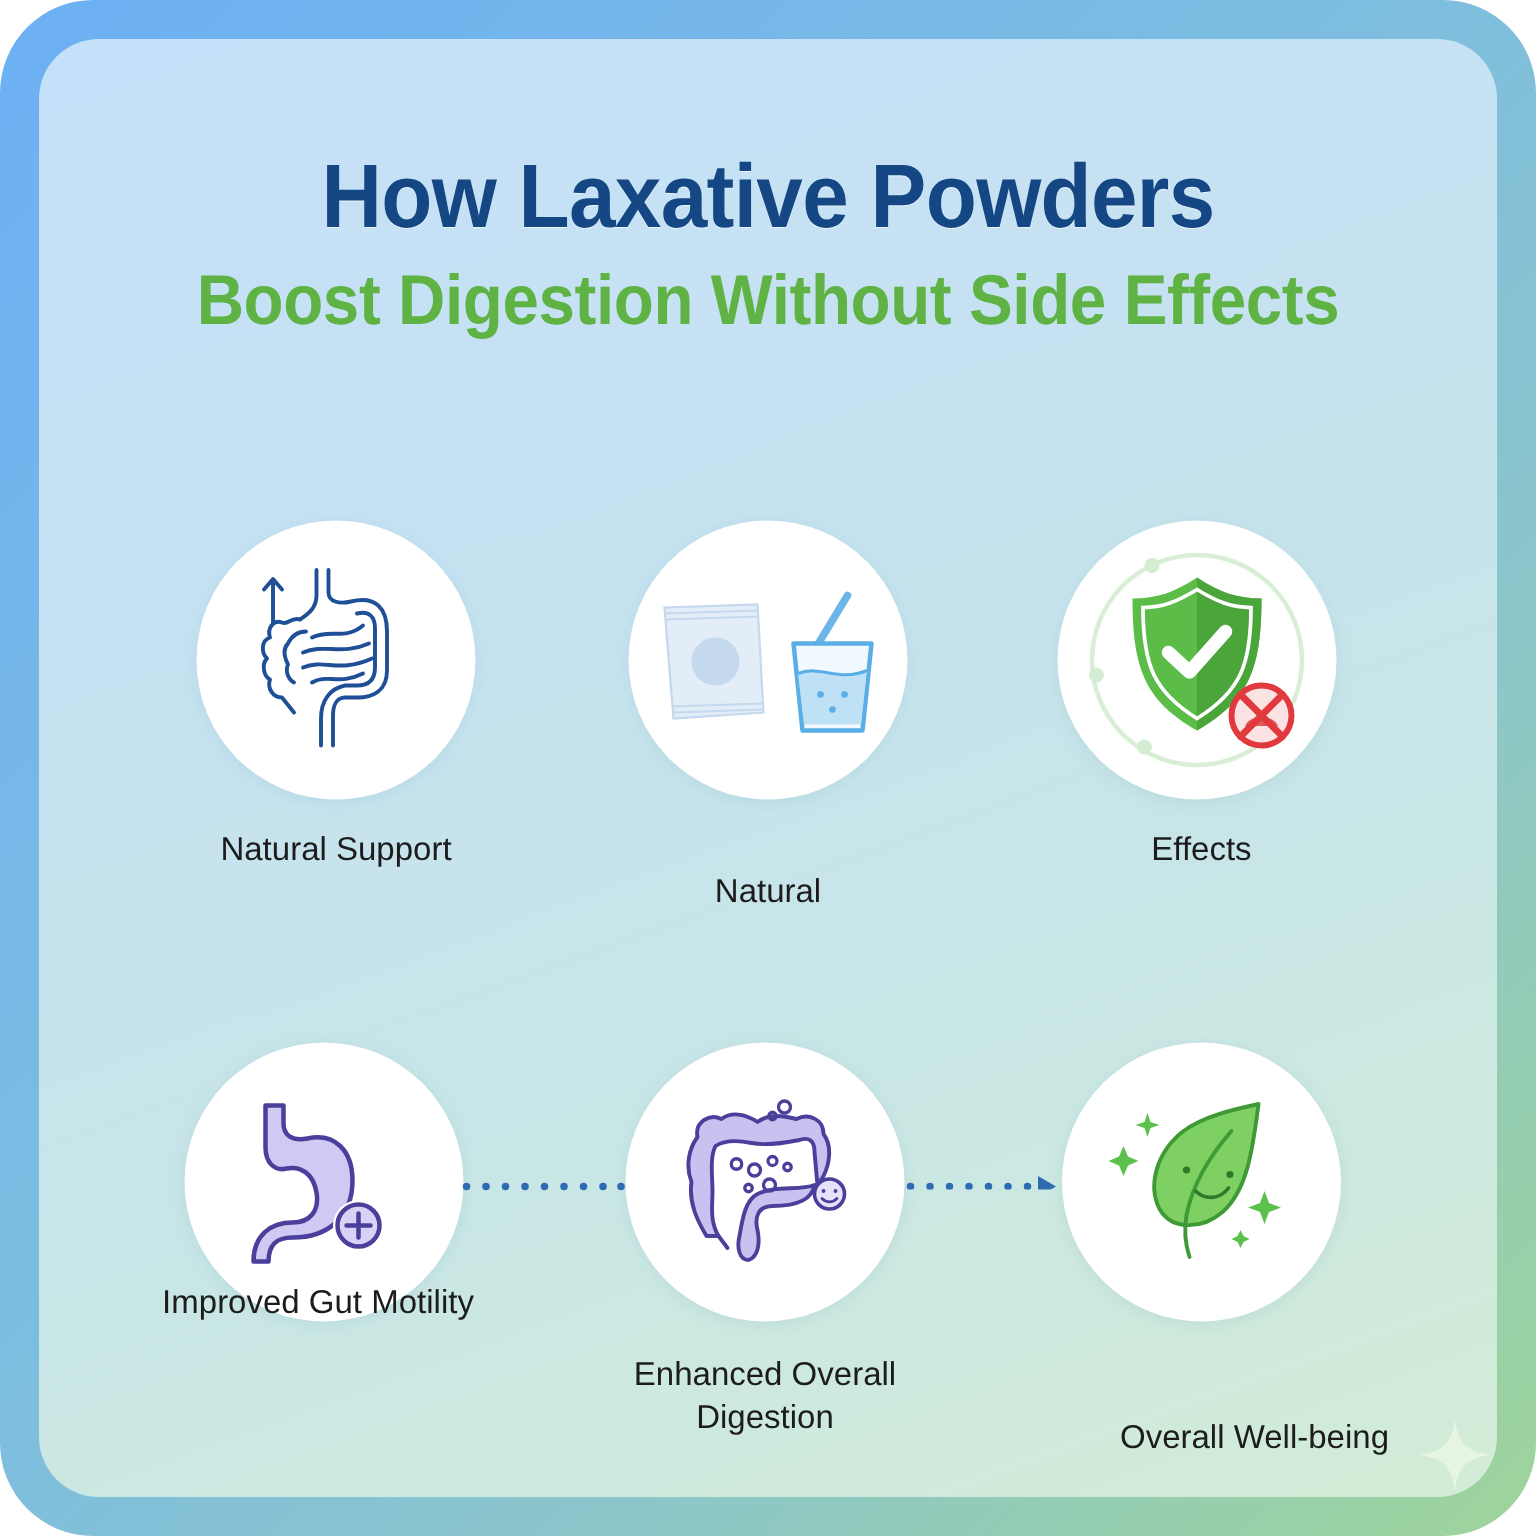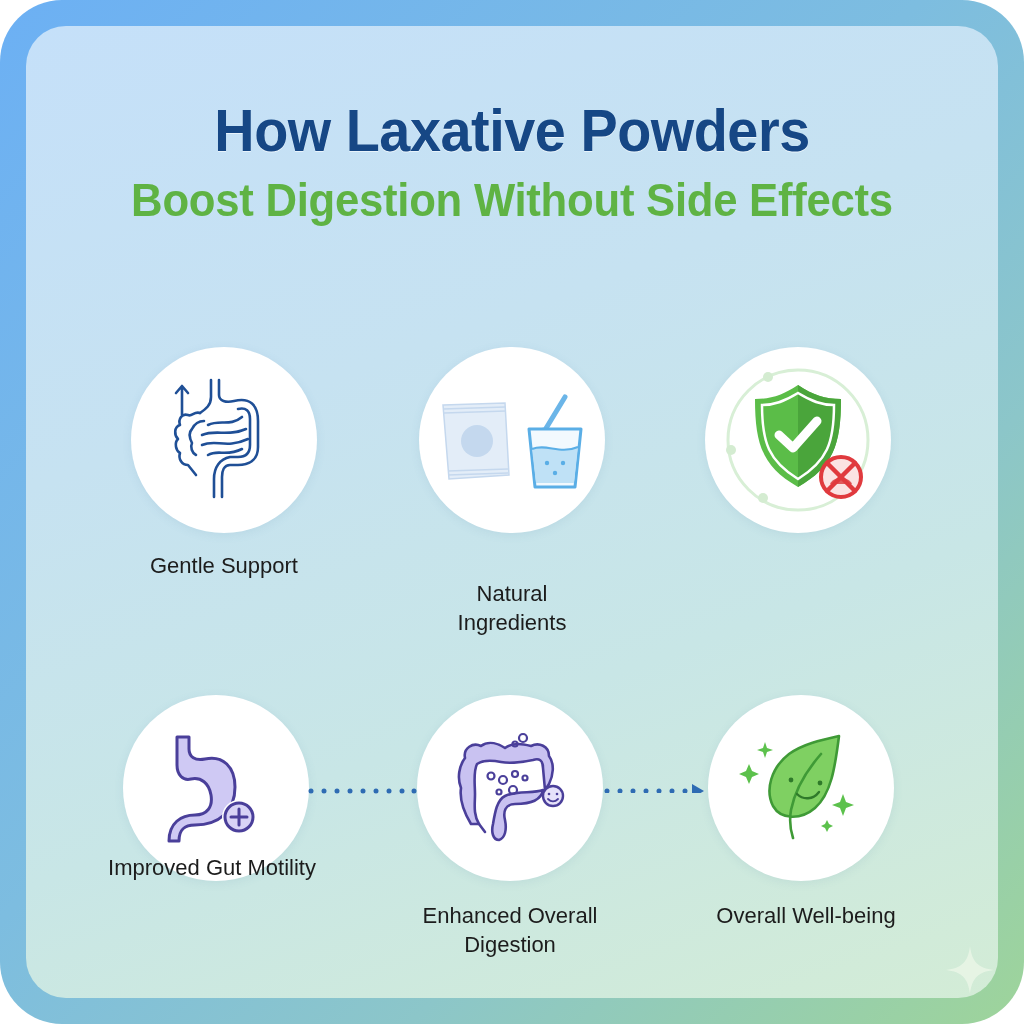--- a/index.html
+++ b/index.html
@@ -64,21 +64,21 @@
     <path d="M36 38 C30 36 28 42 24 40 C18 38 14 44 16 50 C10 52 10 60 14 64 C10 68 12 76 16 78 C14 84 18 90 24 90 L32 100"></path>
     <path d="M40 46 C34 46 30 50 28 54 C24 58 26 64 28 68 C26 72 28 78 32 80"></path>
 
     <path d="M44 50 C56 44 66 52 78 42"></path>
     <path d="M38 60 C52 54 64 62 82 54"></path>
     <path d="M38 70 C52 64 62 74 84 64"></path>
     <path d="M44 80 C54 74 62 82 78 74"></path>
   </svg>
 </div>
 <div class="label" style="left:104px; top:551px;">
-  <span>Gentle Support</span>
+  <span>Natural Support</span>
 </div>
 
 <div class="circle" style="left:419px; top:347px;">
   <svg width="150" height="110" viewBox="0 0 150 110">
 
     <path d="M6 20 L68 18 L72 90 L12 94 Z" fill="#e3edf8" stroke="#c5d8ee" stroke-width="1.5"></path>
     <path d="M6 24 L68 22 M7 28 L69 26 M11 86 L71 84 M11 90 L71 88" stroke="#c5d8ee" stroke-width="1.5"></path>
     <circle cx="40" cy="56" r="16" fill="#c4d8ee"></circle>
 
     <path d="M108 45 L128 12" stroke="#6bb5e8" stroke-width="5" stroke-linecap="round"></path>
@@ -87,21 +87,20 @@
     <path d="M92 44 L144 44 L138 102 L98 102 Z" fill="#f2f9fe" stroke="#5aaee6" stroke-width="3" stroke-linejoin="round"></path>
     <path d="M95 64 C110 58 122 70 141 62 L137 98 L99 98 Z" fill="#bfe1f6"></path>
     <path d="M95 64 C110 58 122 70 141 62" stroke="#5aaee6" stroke-width="2" fill="none"></path>
     <circle cx="110" cy="78" r="2.2" fill="#5aaee6"></circle>
     <circle cx="126" cy="78" r="2.2" fill="#5aaee6"></circle>
     <circle cx="118" cy="88" r="2.2" fill="#5aaee6"></circle>
   </svg>
 </div>
 <div class="label" style="left:392px; top:551px;margin-top:28px;">
   <span>Natural</span>
-  <span>Ingredients</span>
 </div>
 
 <div class="circle" style="left:705px; top:347px;">
   <svg width="170" height="170" viewBox="0 0 170 170">
 
     <circle cx="85" cy="85" r="70" fill="none" stroke="#d8efd6" stroke-width="3"></circle>
     <circle cx="55" cy="22" r="5" fill="#d4ecd1"></circle>
     <circle cx="18" cy="95" r="5" fill="#d4ecd1"></circle>
     <circle cx="50" cy="143" r="5" fill="#d4ecd1"></circle>
 
@@ -111,20 +110,21 @@
     <path d="M66 80 L80 93 L104 66" fill="none" stroke="#ffffff" stroke-width="9" stroke-linecap="round" stroke-linejoin="round"></path>
 
     <g>
       <circle cx="128" cy="122" r="20" fill="#fbe3e3" stroke="#e03a3e" stroke-width="4"></circle>
       <path d="M117 129 C120 121 136 121 139 129 Z" fill="#e05a5c"></path>
       <path d="M114 108 L142 136 M142 108 L114 136" stroke="#e03a3e" stroke-width="4.5" stroke-linecap="round"></path>
     </g>
   </svg>
 </div>
 <div class="label" style="left:681px; top:551px;">
+  <span>Effects</span>
 </div>
 
 <div class="circle" style="left:123px; top:695px;">
   <svg width="110" height="110" viewBox="0 0 110 110">
     <path d="M28 4 L28 16 C28 24 34 28 44 26 C62 22 74 34 74 54 C74 78 58 92 34 92 C24 92 18 96 18 108 L8 108 C8 90 20 82 34 82 C46 82 52 74 50 62 C48 50 40 44 30 46 C22 48 16 42 16 32 L16 4 Z" fill="#cfc9f4" stroke="#4a3f9a" stroke-width="3" stroke-linejoin="round"></path>
     <circle cx="78" cy="84" r="17" fill="#ffffff"></circle>
     <circle cx="78" cy="84" r="14" fill="#d8d3f6" stroke="#4a3f9a" stroke-width="3"></circle>
     <path d="M78 76 L78 92 M70 84 L86 84" stroke="#4a3f9a" stroke-width="3" stroke-linecap="round"></path>
   </svg>
 </div>
@@ -195,19 +195,19 @@
       <path d="M112 66 L115 74 L123 77 L115 80 L112 88 L109 80 L101 77 L109 74 Z"></path>
       <path d="M96 92 L98 96 L102 98 L98 100 L96 104 L94 100 L90 98 L94 96 Z"></path>
     </g>
     <path d="M108 8 C104 40 100 66 84 80 C70 92 50 92 42 78 C34 62 40 40 58 26 C72 16 90 12 108 8 Z" fill="#7fd062" stroke="#3f9a36" stroke-width="2.6" stroke-linejoin="round"></path>
     <path d="M90 26 C76 42 64 62 60 82 C58 94 60 104 62 110" fill="none" stroke="#3f9a36" stroke-width="2.6" stroke-linecap="round"></path>
     <circle cx="60" cy="52" r="2.4" fill="#2f7a2a"></circle>
     <circle cx="89" cy="55" r="2.4" fill="#2f7a2a"></circle>
     <path d="M66 66 C72 72 82 72 88 64" fill="none" stroke="#2f7a2a" stroke-width="2.4" stroke-linecap="round"></path>
   </svg>
 </div>
-<div class="label" style="left:686px; top:901px;">
+<div class="label" style="left:686px; top:943px;text-align:right;">
   <span>Overall Well-being</span>
 </div>
 
 <svg class="sparkle-corner" width="52" height="52" viewBox="0 0 52 52">
   <path d="M26 2 C28 18 34 24 50 26 C34 28 28 34 26 50 C24 34 18 28 2 26 C18 24 24 18 26 2 Z" fill="#e8f5e6" opacity="0.9"></path>
 </svg>
 
 </body></html>

